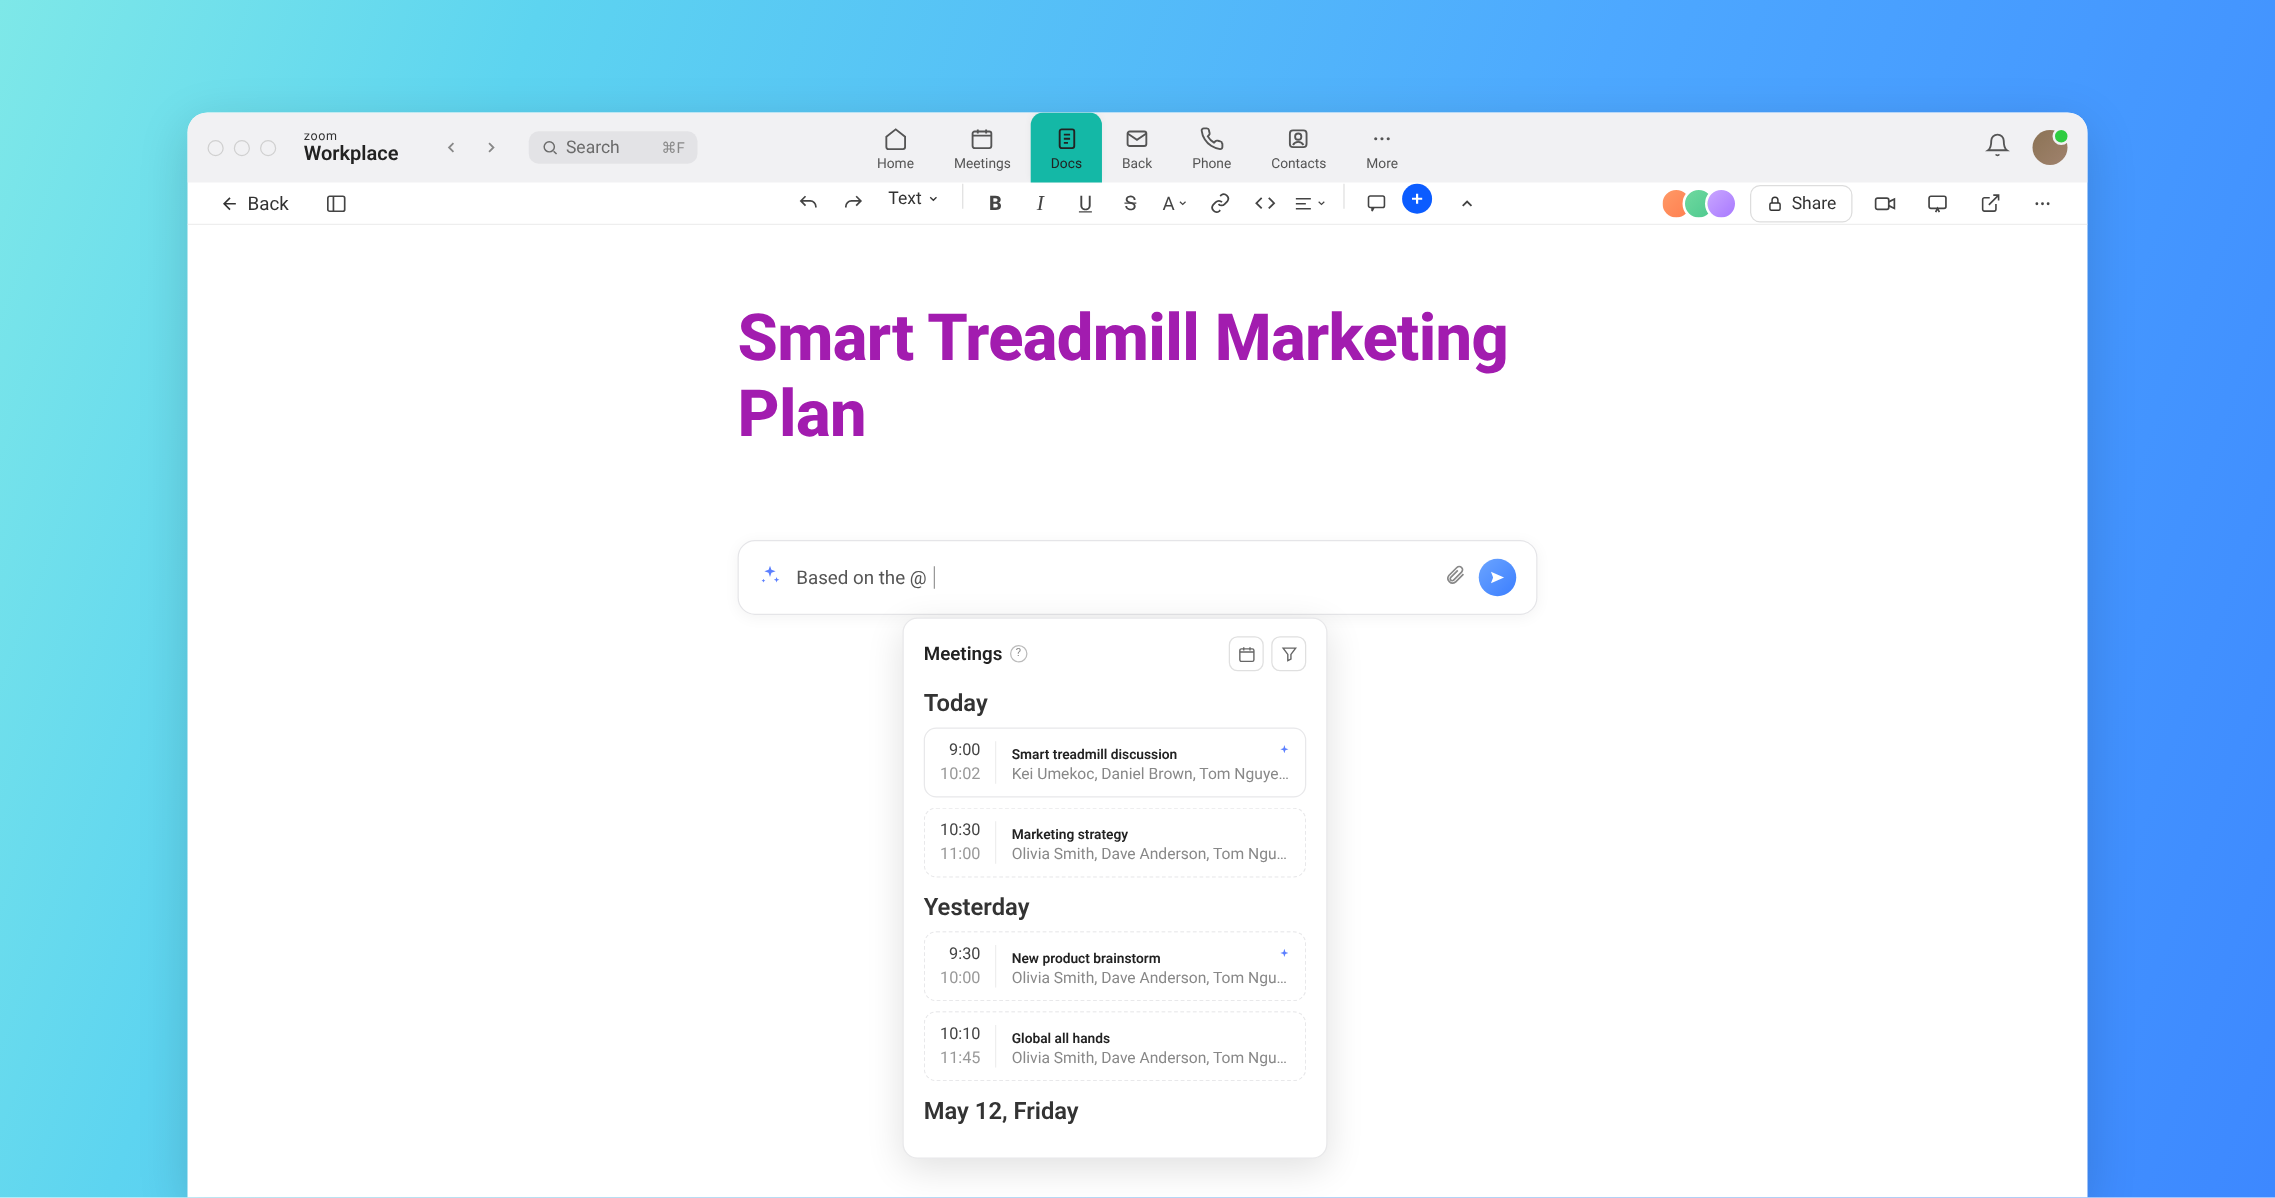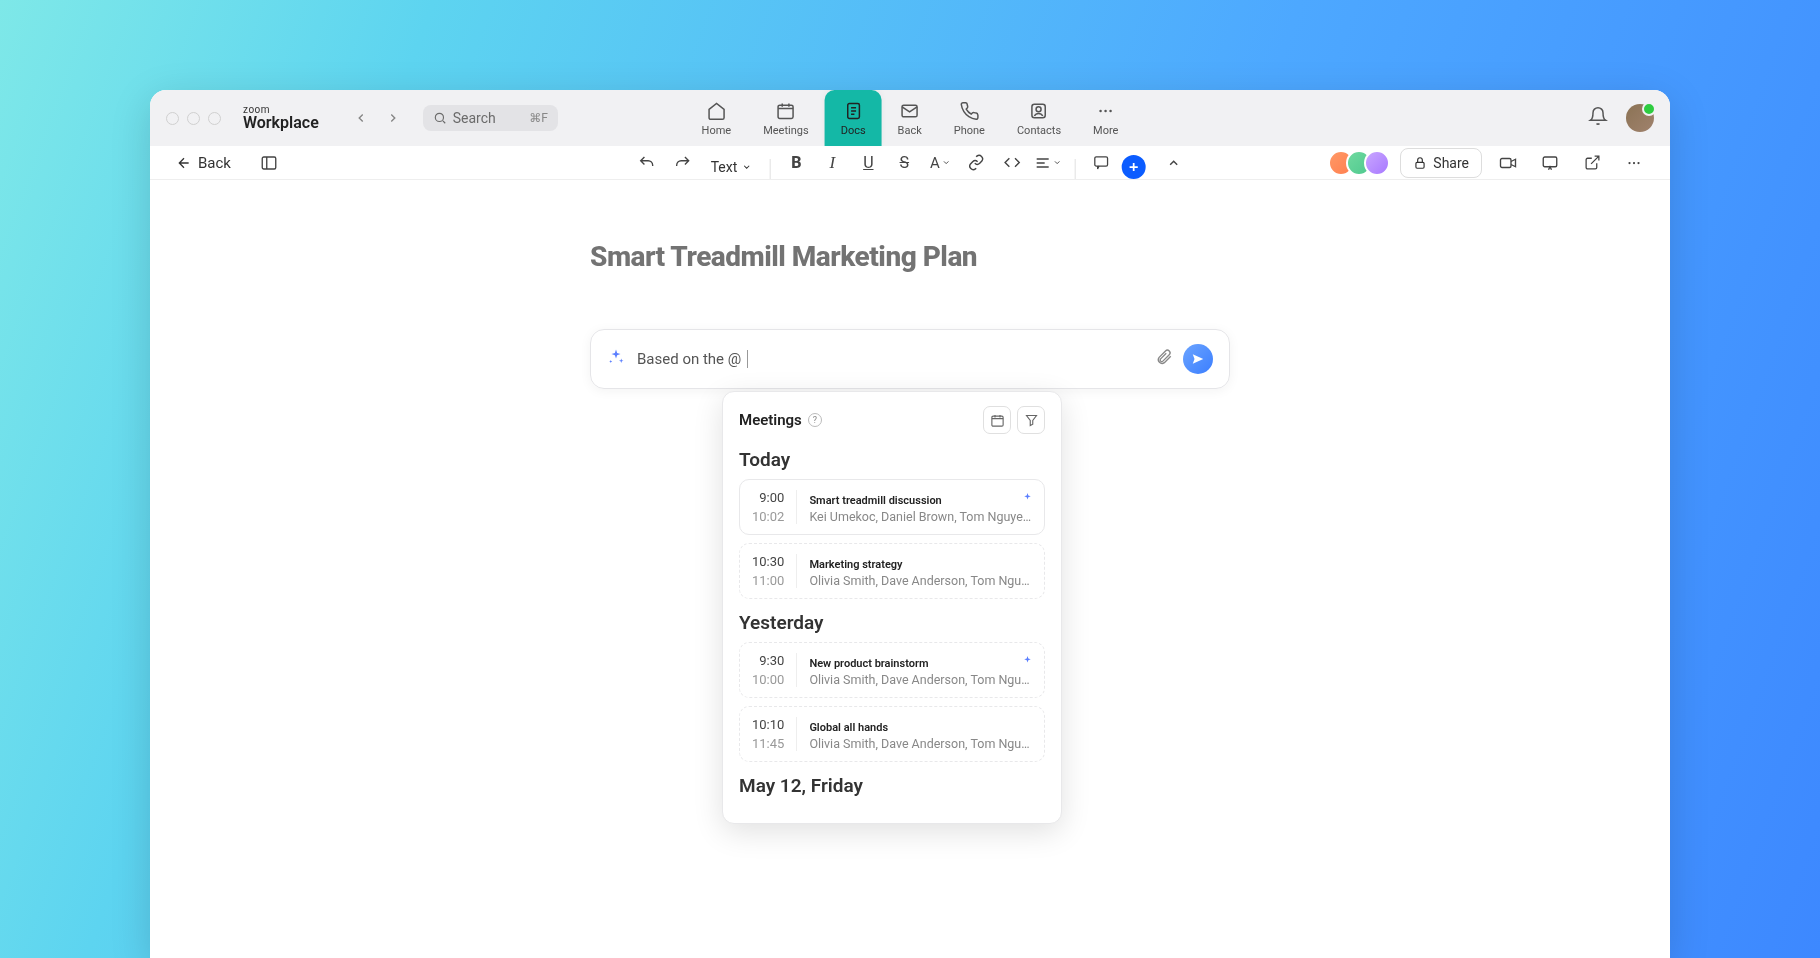--- a/index.html
+++ b/index.html
@@ -83,40 +83,40 @@
 }
 .tb-icon {
   width: 32px; height: 32px; display: flex; align-items: center; justify-content: center;
   color: #444; border-radius: 6px; cursor: pointer;
 }
 .tb-dropdown {
   display: flex; align-items: center; gap: 4px; padding: 4px 8px; font-size: 14px;
   color: #333; cursor: pointer;
 }
 .tb-divider { width: 1px; height: 20px; background: #e0e0e0; margin: 0 6px; }
-.tb-center { position: absolute; left: 50%; transform: translateX(-50%); display: flex; align-items: flex-end; gap: 4px; }
+.tb-center { position: absolute; left: 50%; transform: translateX(-50%); display: flex; align-items: flex-start; gap: 4px; }
 .tb-plus {
   width: 24px; height: 24px; background: #0b5cff; border-radius: 50%;
   display: flex; align-items: center; justify-content: center; color: #fff; cursor: pointer;
 }
 .toolbar-right { margin-left: auto; display: flex; align-items: center; gap: 10px; }
 .collab-avatars { display: flex; }
 .collab-avatar {
   width: 26px; height: 26px; border-radius: 50%; border: 2px solid #fff; margin-left: -8px;
 }
 .collab-avatar:first-child { margin-left: 0; }
 .share-btn {
   display: flex; align-items: center; gap: 6px; padding: 6px 12px;
   border: 1px solid #ddd; border-radius: 8px; font-size: 14px; cursor: pointer; color: #333;
 }
 .doc-area { flex: 1; overflow: hidden; position: relative; padding: 60px 0 0; }
 .doc-content { max-width: 720px; margin: 0 auto; padding: 0 40px; }
 .doc-title {
-  font-size: 28px; font-weight: 800; color: #737373; letter-spacing: -0.5px;
-  margin-bottom: 56px;
+  font-size: 52px; font-weight: 800; color: #a21caf; letter-spacing: -0.5px;
+  margin-bottom: 70px;
 }
 .ai-input {
   display: flex; align-items: center; gap: 12px; padding: 14px 16px;
   border: 1px solid #e5e5e8; border-radius: 14px; box-shadow: 0 2px 12px rgba(0,0,0,0.05);
   position: relative;
 }
 .sparkle-icon { color: #5b7fff; flex-shrink: 0; }
 .ai-text { font-size: 15px; color: #555; flex: 1; display: flex; align-items: center; gap: 2px; }
 .cursor {
   display: inline-block; width: 1px; height: 18px; background: #999; margin-left: 4px;

